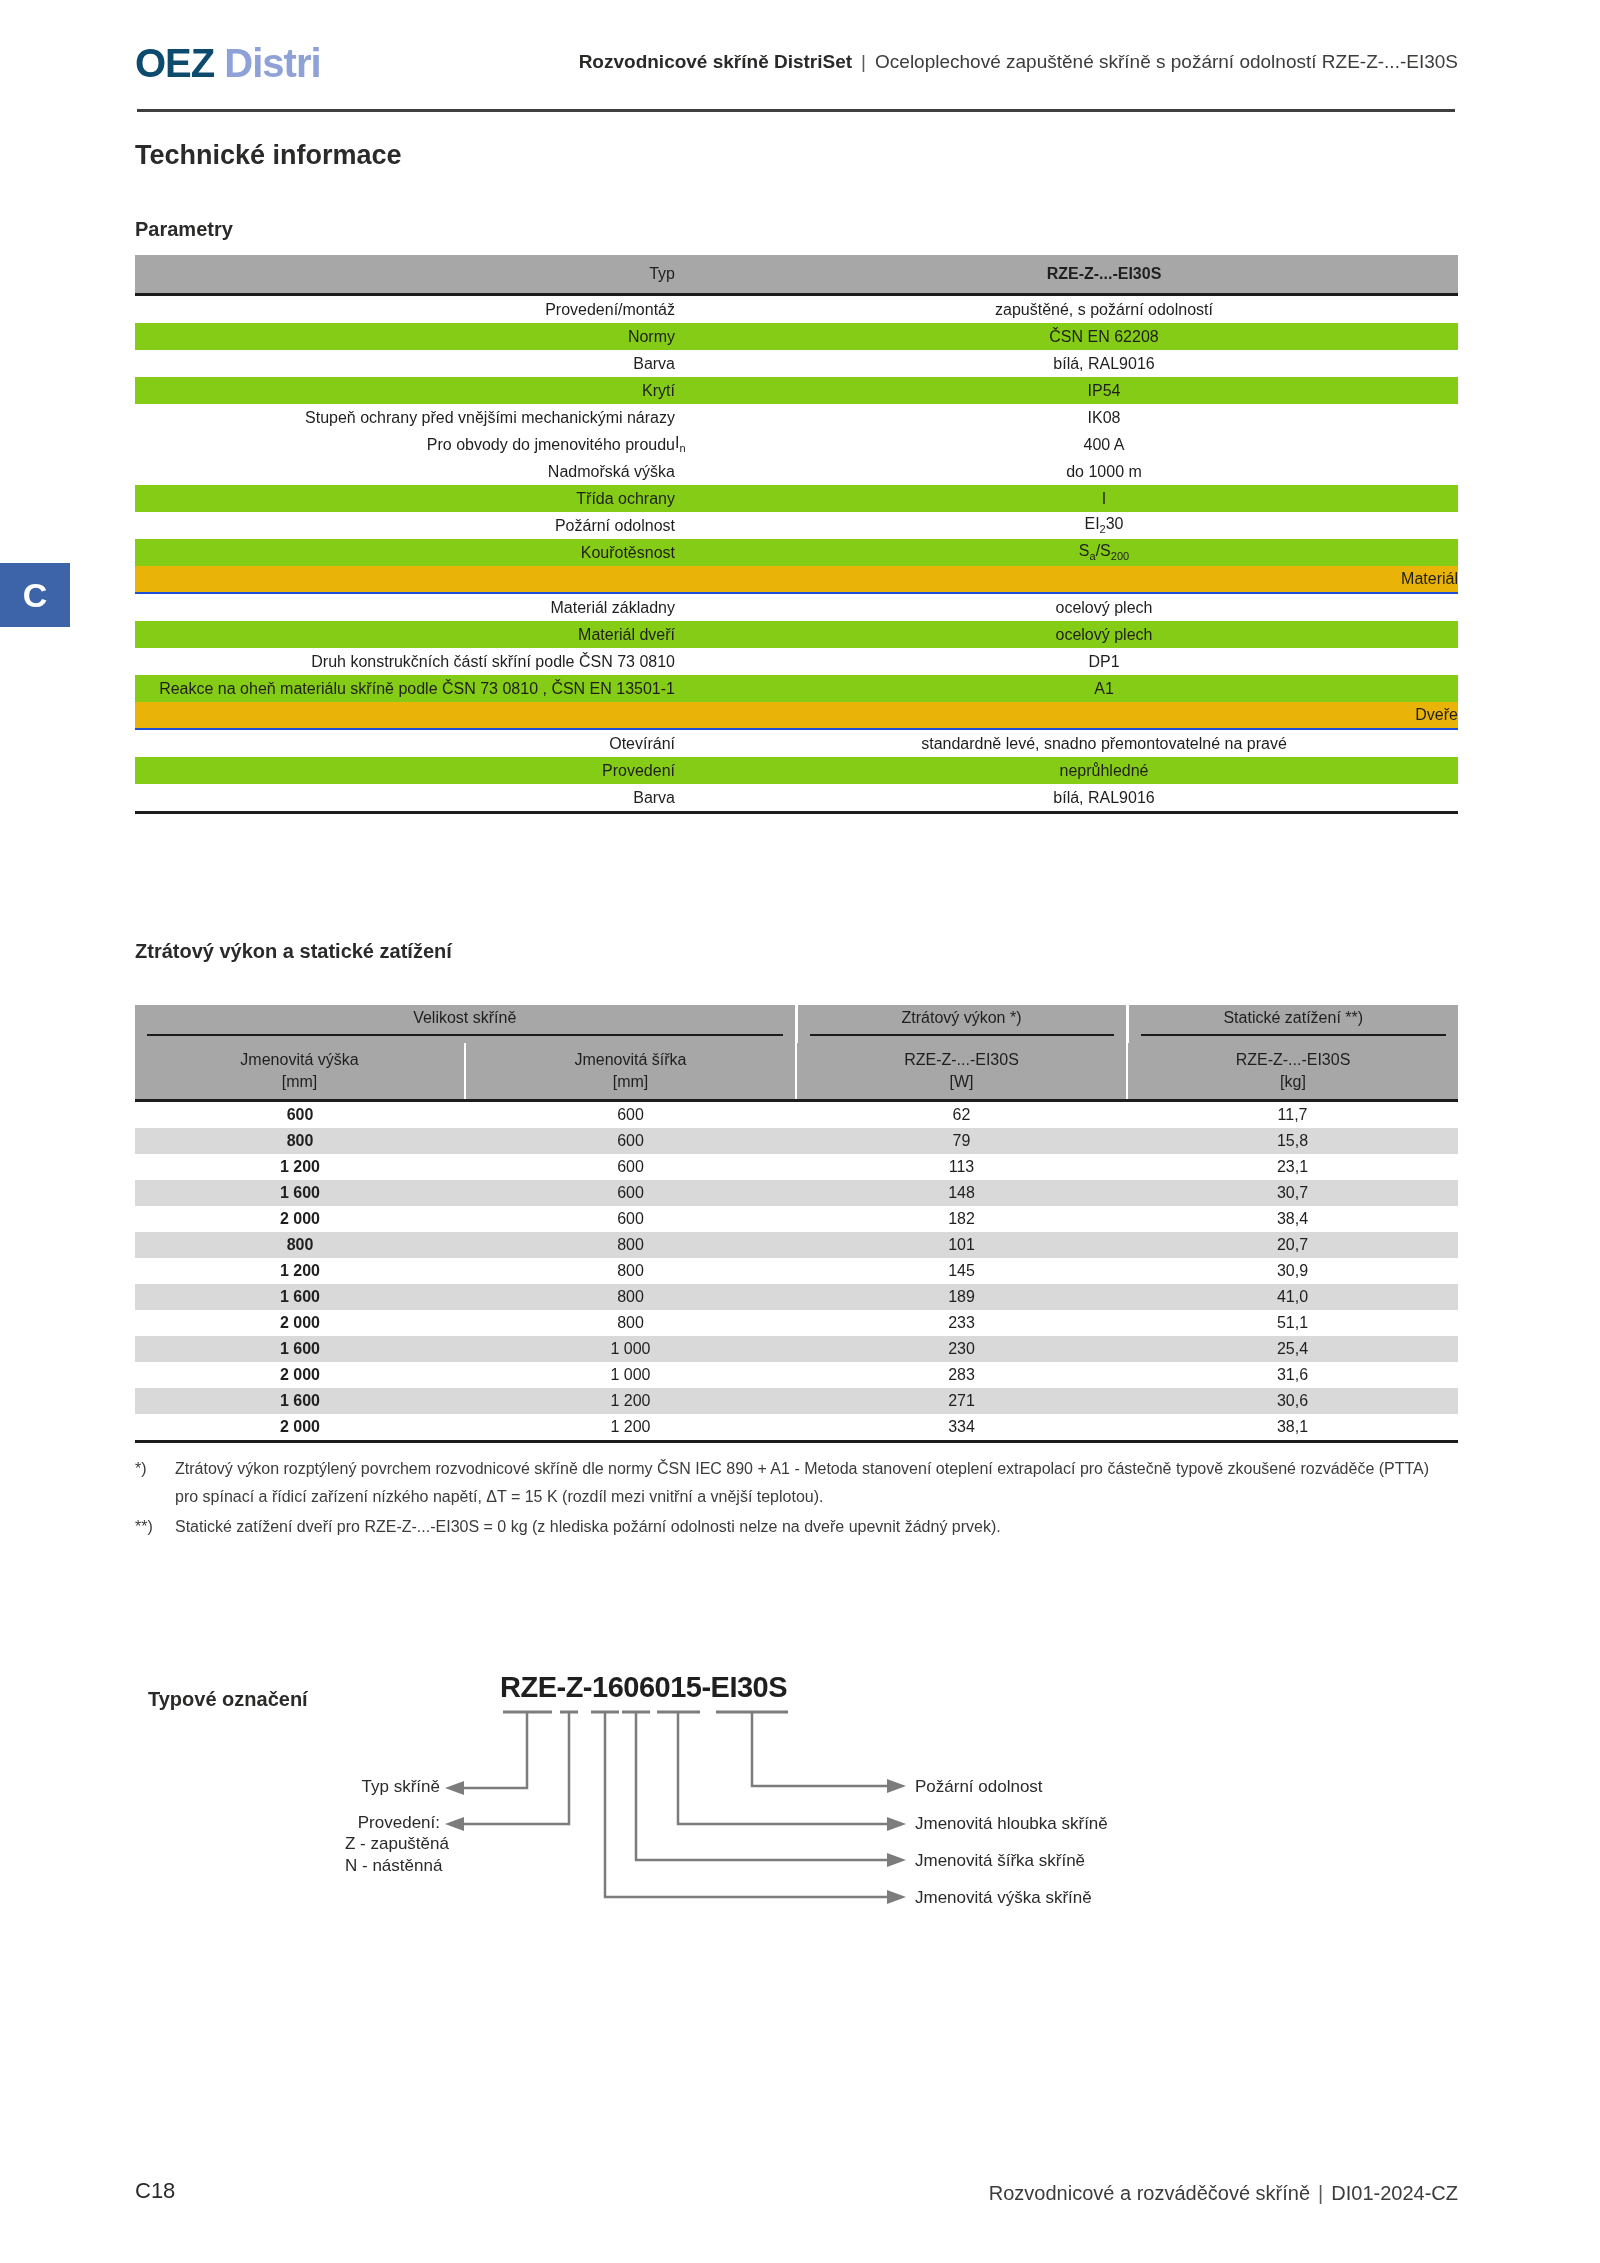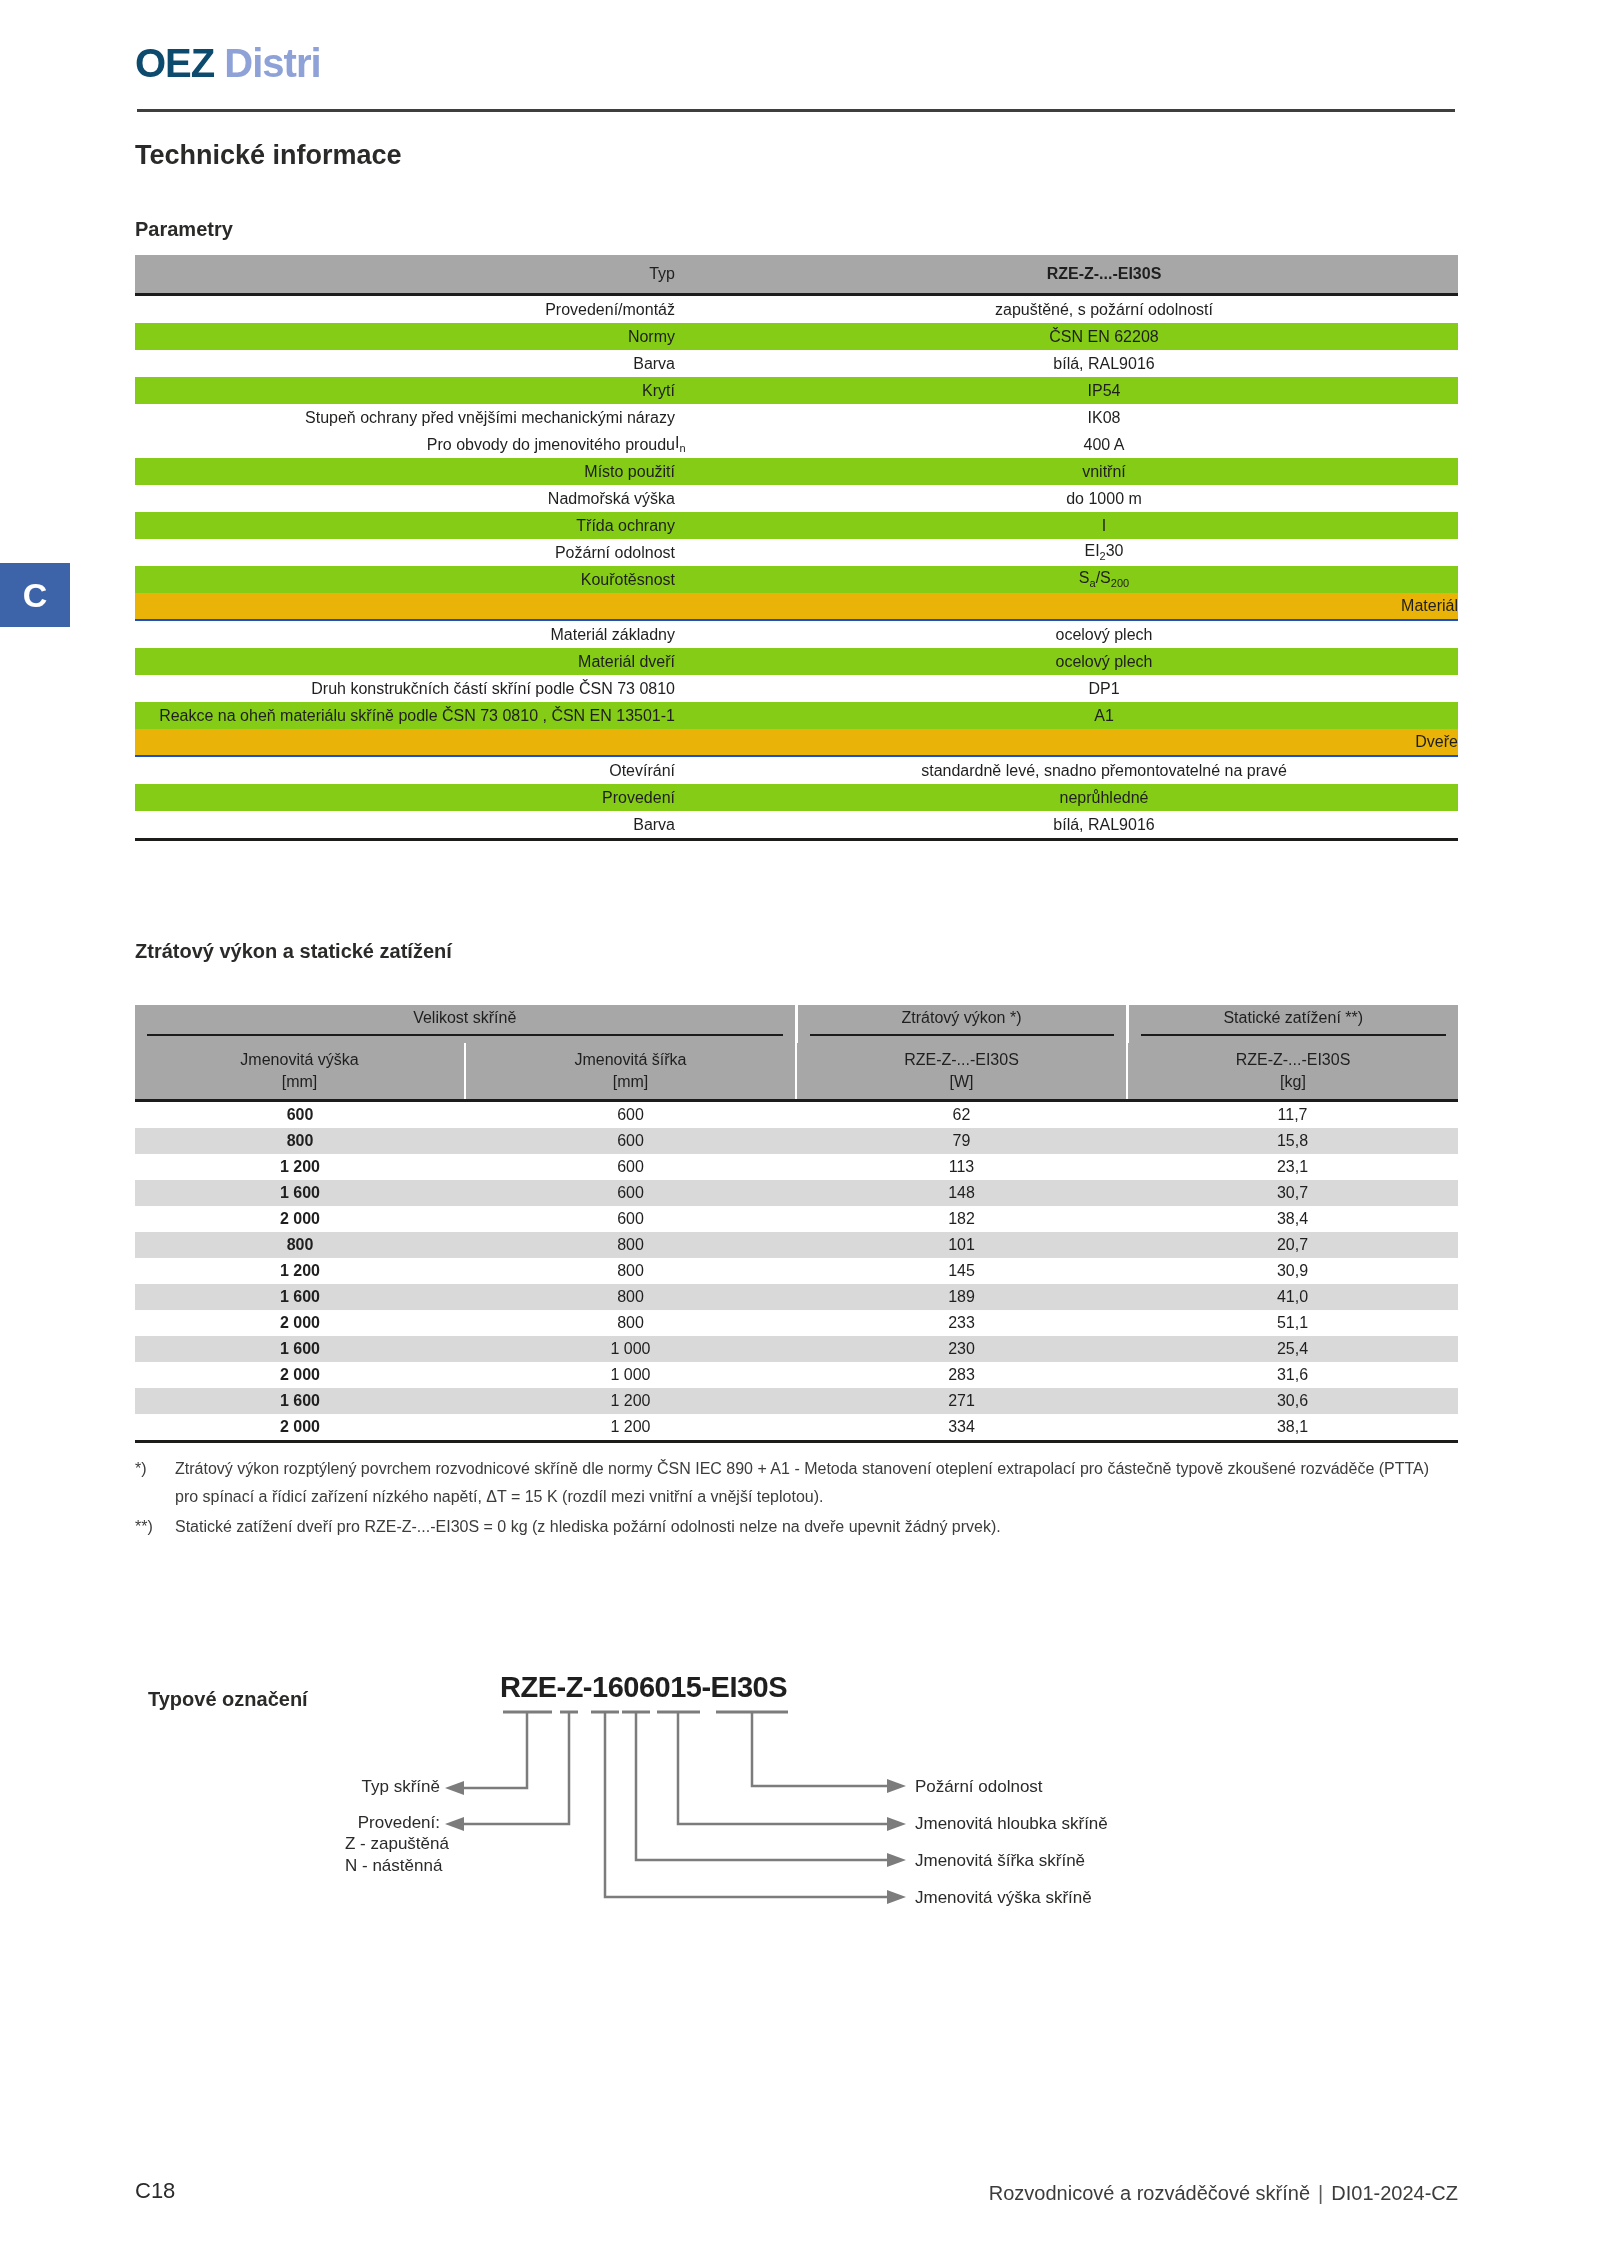--- a/index.html
+++ b/index.html
@@ -76,20 +76,23 @@
   .footer-right .sep{margin:0 8px;font-weight:300;color:#5a5a59;}
 </style>
 </head>
 <body>
 
 <div class="page">
 
   <div class="logo">
     <span class="logo-oez">OEZ</span>
     <span class="logo-distri">Distri</span>
+  </div>
+  <div class="doc-title">
+    <b>Rozvodnicové skříně DistriSet</b><span class="sep">|</span><span>Oceloplechové zapuštěné skříně s požární odolností RZE-Z-...-EI30S</span>
   </div>
   <div class="rule"></div>
 
   <div class="side-tab">C</div>
 
   <h1 class="h-tech">Technické informace</h1>
   <h2 class="h-param">Parametry</h2>
 
   <table id="param-table">
     <colgroup>
@@ -128,25 +131,20 @@
         <tr class="row-white">
           <td class="p-name">Stupeň ochrany před vnějšími mechanickými nárazy</td>
           <td class="p-sym"></td>
           <td class="p-val">IK08</td>
         </tr>
         <tr class="row-white">
           <td class="p-name">Pro obvody do jmenovitého proudu</td>
           <td class="p-sym">I<sub>n</sub></td>
           <td class="p-val">400 A</td>
         </tr>
-        <tr class="row-gray">
-          <td class="p-name">Místo použití</td>
-          <td class="p-sym"></td>
-          <td class="p-val">vnitřní</td>
-        </tr>
         <tr class="row-white">
           <td class="p-name">Nadmořská výška</td>
           <td class="p-sym"></td>
           <td class="p-val">do 1000 m</td>
         </tr>
         <tr class="row-gray">
           <td class="p-name">Třída ochrany</td>
           <td class="p-sym"></td>
           <td class="p-val">I</td>
         </tr>

